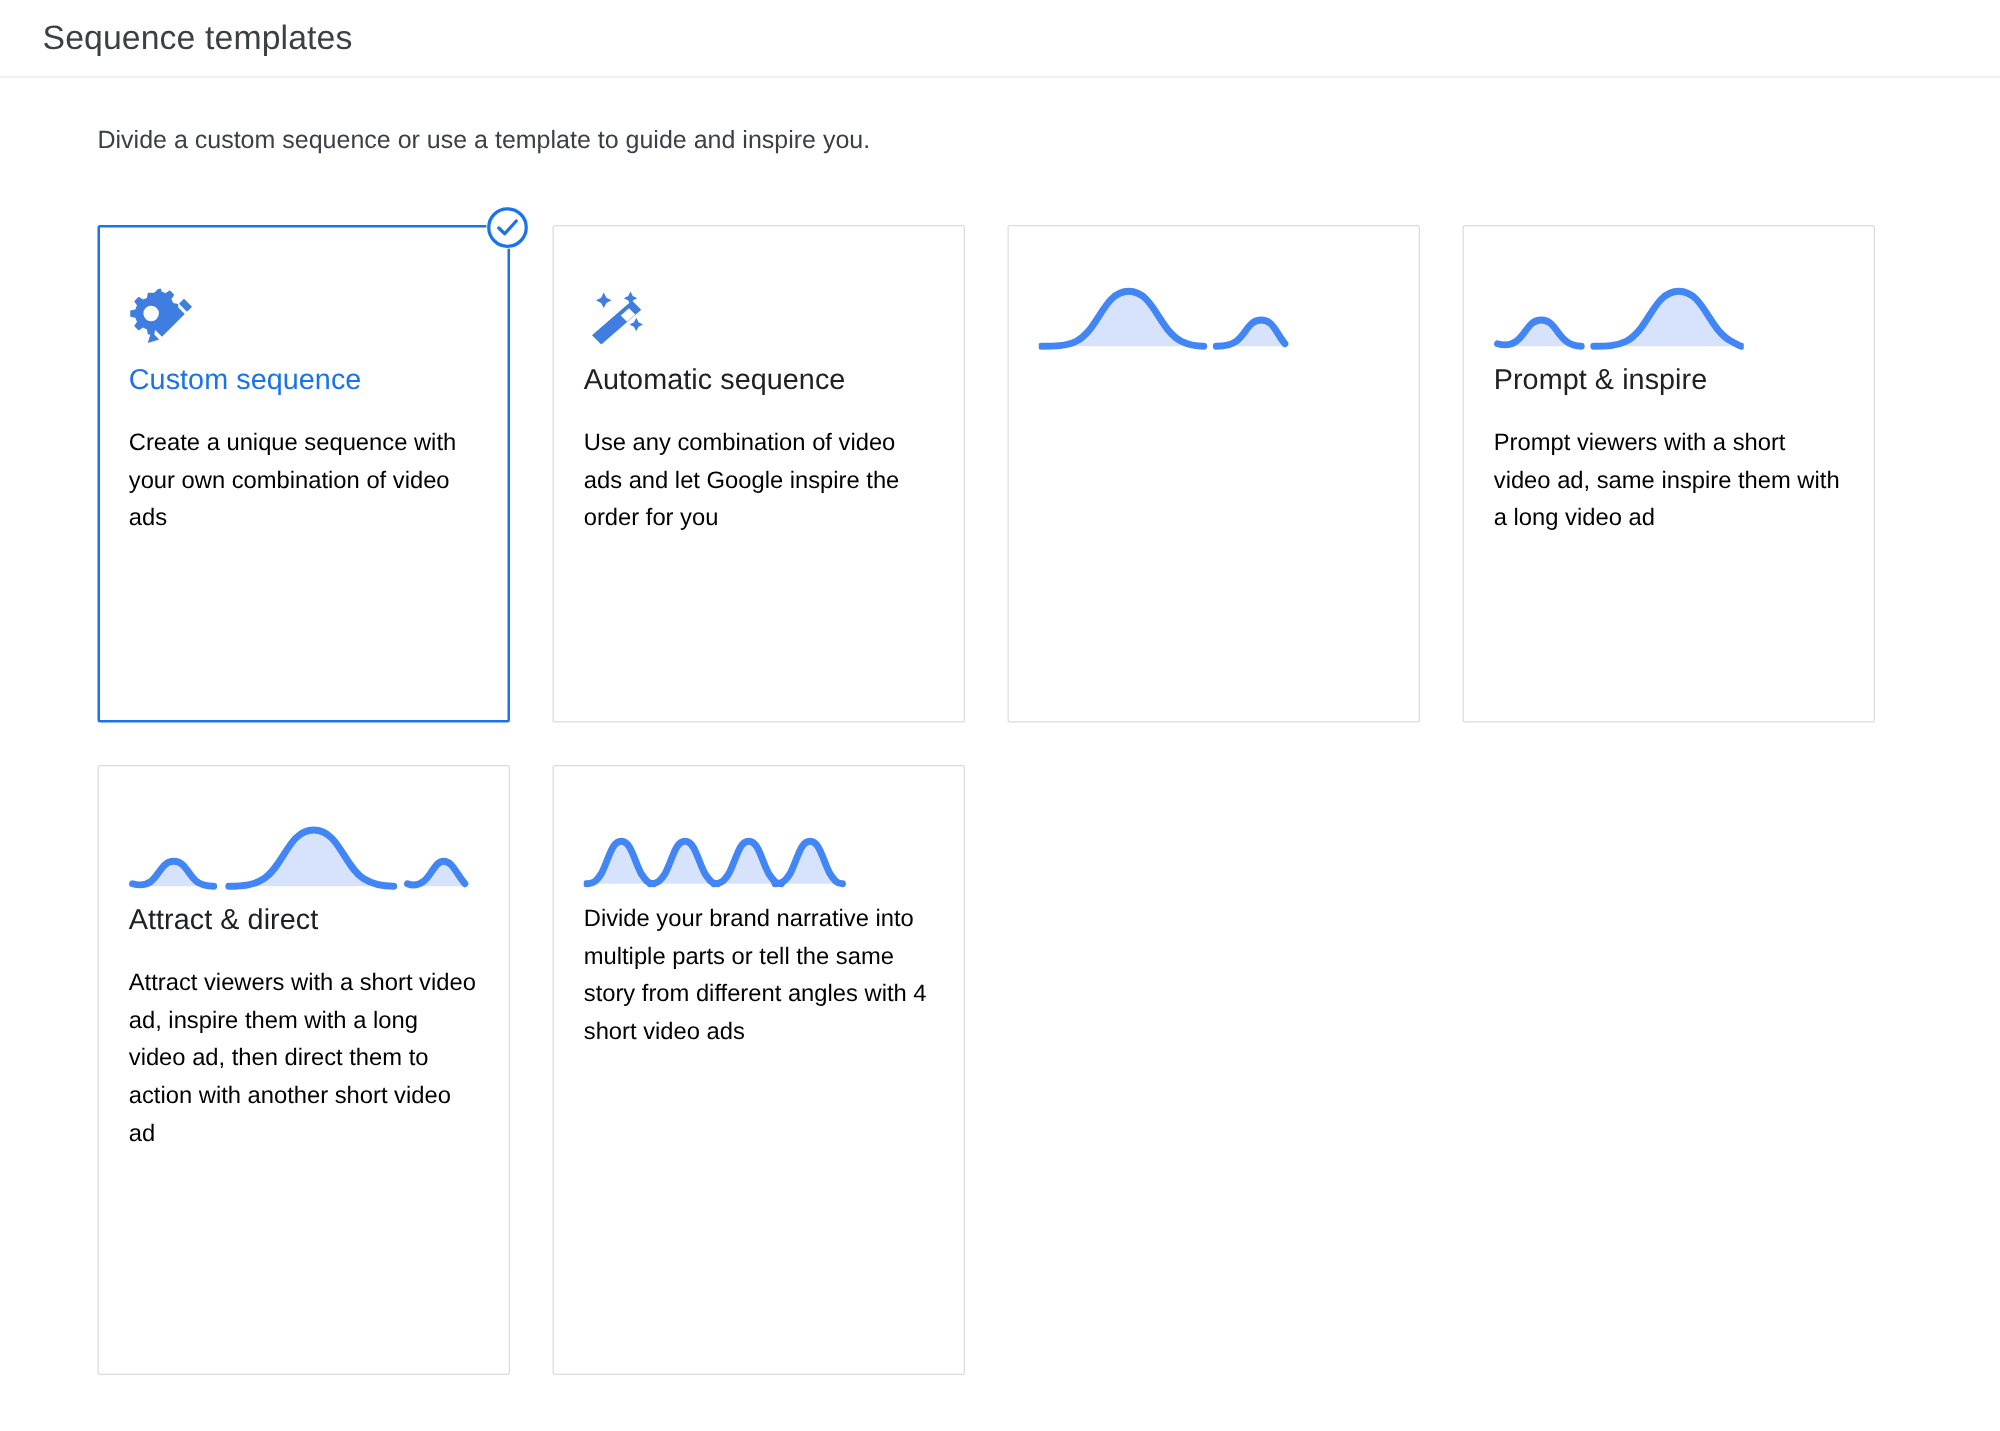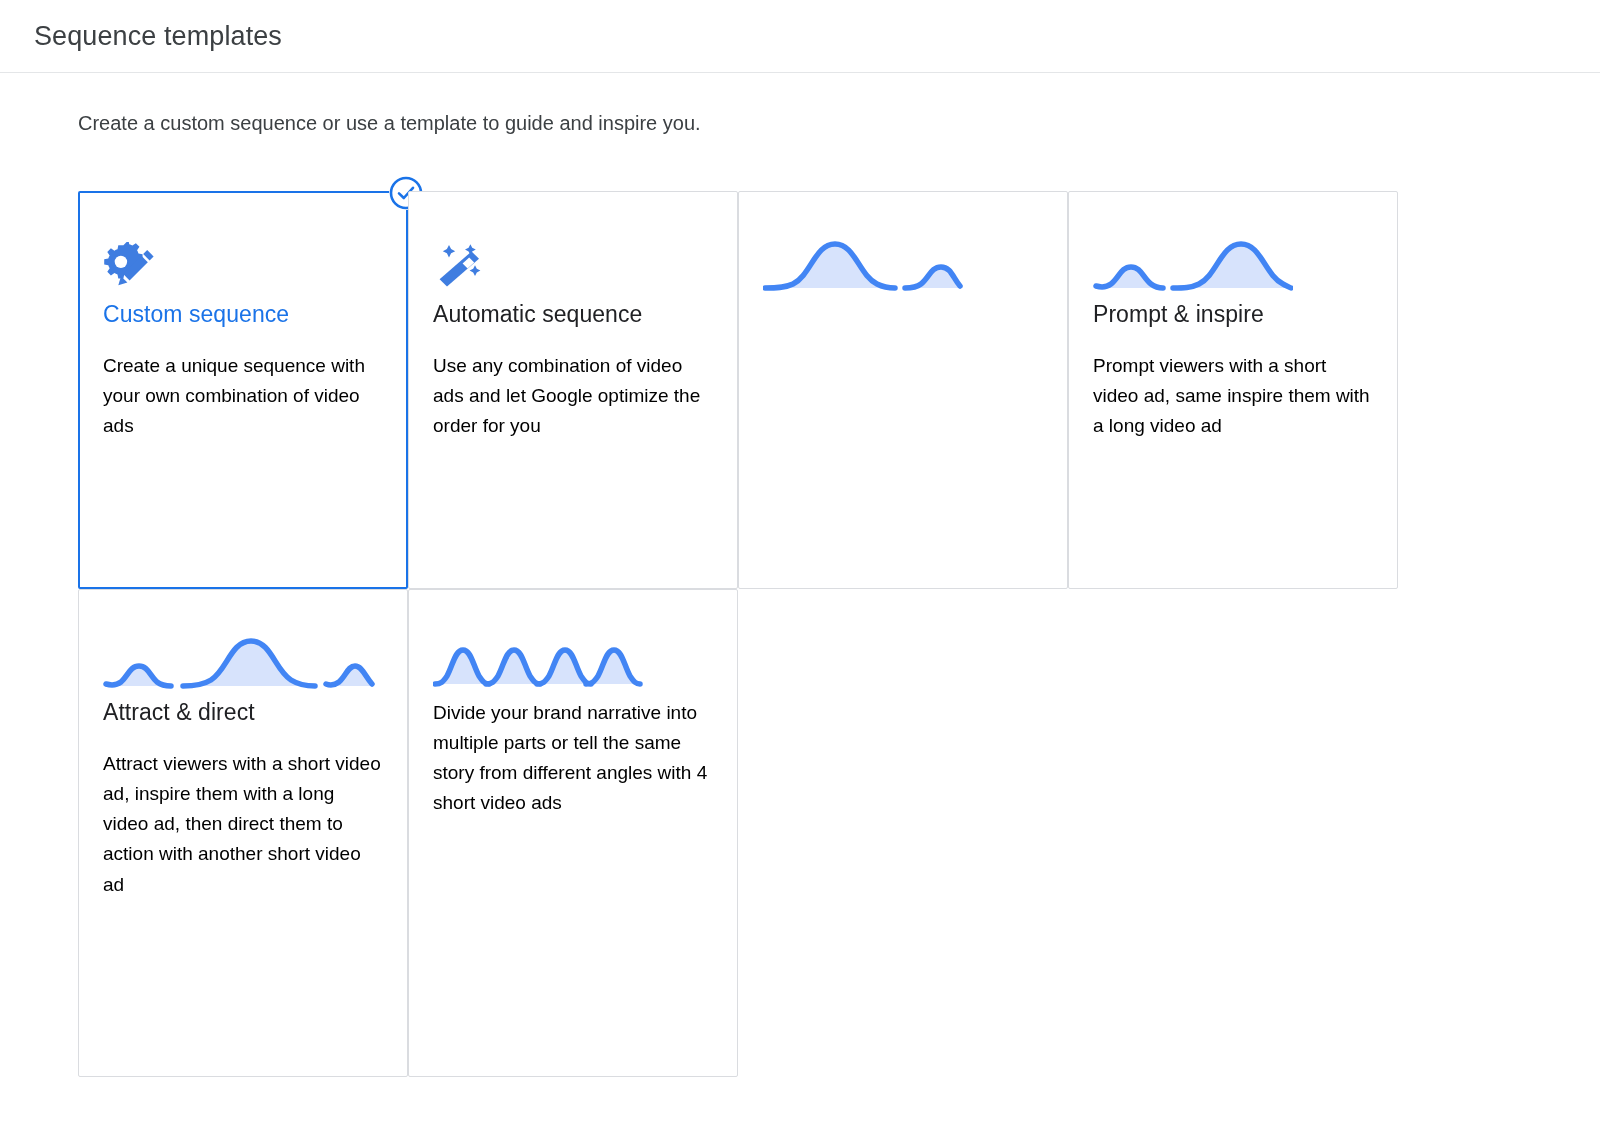--- a/index.html
+++ b/index.html
@@ -9,21 +9,21 @@
     width: 1600px;
     height: 1145px;
     background: #ffffff;
     font-family: "Liberation Sans", sans-serif;
     color: #3c4043;
     overflow: hidden;
   }
 
   
   .page-header {
-    height: 73px;
+    height: 62px;
     border-bottom: 1px solid #e4e6e8;
     display: flex;
     align-items: center;
     padding: 12px 34px;
   }
   .page-title {
     font-size: 27px;
     font-weight: 400;
     color: #3c4043;
     letter-spacing: 0.1px;
@@ -39,20 +39,21 @@
     font-weight: 400;
     color: #3c4043;
     line-height: 1.4;
   }
 
   
   .card-grid {
     padding: 54px 0 0 44px;
     display: flex;
     flex-wrap: wrap;
+    gap: 34px;
     width: 1500px;
     align-items: center;
   }
   .card {
     width: 330px;
     background: #fff;
     border: 1px solid #dadce0;
     border-radius: 2px;
     padding: 40px 24px 24px 24px;
     position: relative;
@@ -107,21 +108,21 @@
   .wave-icon, .glyph-icon { display: block; }
 </style>
 </head>
 <body>
 
 <div class="page-header">
   <h1 class="page-title">Sequence templates</h1>
 </div>
 
 <div class="page-body">
-  <p class="subtitle">Create a custom sequence or use a template to guide and inspire you.</p>
+  <p class="subtitle">Divide a custom sequence or use a template to guide and inspire you.</p>
 
   <div class="card-grid">
 
     <div class="card row1 selected">
       <span class="check-badge">
         <svg width="34" height="34" viewBox="0 0 34 34">
           <circle cx="17" cy="17" r="15" fill="#ffffff" stroke="#1a73e8" stroke-width="2.6"></circle>
           <path d="M10 17.4 L14.8 22 L24 11.8" fill="none" stroke="#1a73e8" stroke-width="2.6" stroke-linecap="round" stroke-linejoin="round"></path>
         </svg>
       </span>
@@ -150,21 +151,21 @@
             <path d="M38.6 9.4 L46.0 16.8 L14.0 44.6 L6.6 37.2 Z"></path>
             <path d="M36.2 15.6 L41.2 20.6 L34.6 26.4 L29.6 21.4 Z" fill="#ffffff"></path>
 
             <path d="M16.0 3.0 L18.1 7.1 L22.2 9.2 L18.1 11.3 L16.0 15.4 L13.9 11.3 L9.8 9.2 L13.9 7.1 Z"></path>
             <path d="M37.4 2.2 L39.2 5.8 L42.8 7.6 L39.2 9.4 L37.4 13.0 L35.6 9.4 L32.0 7.6 L35.6 5.8 Z"></path>
             <path d="M42.0 23.2 L43.8 26.8 L47.4 28.6 L43.8 30.4 L42.0 34.0 L40.2 30.4 L36.6 28.6 L40.2 26.8 Z"></path>
           </g>
         </svg>
       </div>
       <h2 class="card-title">Automatic sequence</h2>
-      <p class="card-desc">Use any combination of video ads and let Google optimize the order for you</p>
+      <p class="card-desc">Use any combination of video ads and let Google inspire the order for you</p>
     </div>
 
     <div class="card row1">
       <div class="card-icon">
         <svg class="wave-icon" width="200" height="60" viewBox="0 0 200 60">
           <path d="M2 54 C12 54 22 54 30 50 C48 41 52 10 72 10 C92 10 96 41 114 50 C122 54 128 54 132 54 L2 54 Z" fill="#d7e3fc"></path>
           <path d="M2 54 C12 54 22 54 30 50 C48 41 52 10 72 10 C92 10 96 41 114 50 C122 54 128 54 132 54" fill="none" stroke="#4285f4" stroke-width="5.5" stroke-linecap="round"></path>
           <path d="M142 54 C150 54 154 53 158 50 C166 44 168 33 178 33 C188 33 190 44 198 50 C200 52 200 54 200 54 L142 54 Z" fill="#d7e3fc"></path>
           <path d="M142 54 C150 54 154 53 158 50 C166 44 168 33 178 33 C188 33 190 44 197 52" fill="none" stroke="#4285f4" stroke-width="5.5" stroke-linecap="round"></path>
         </svg>

